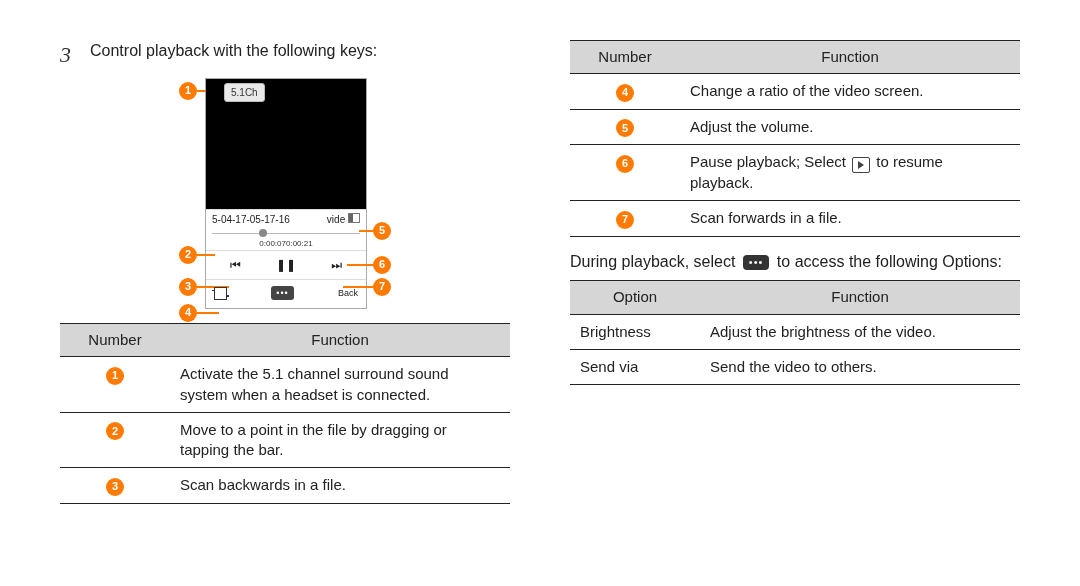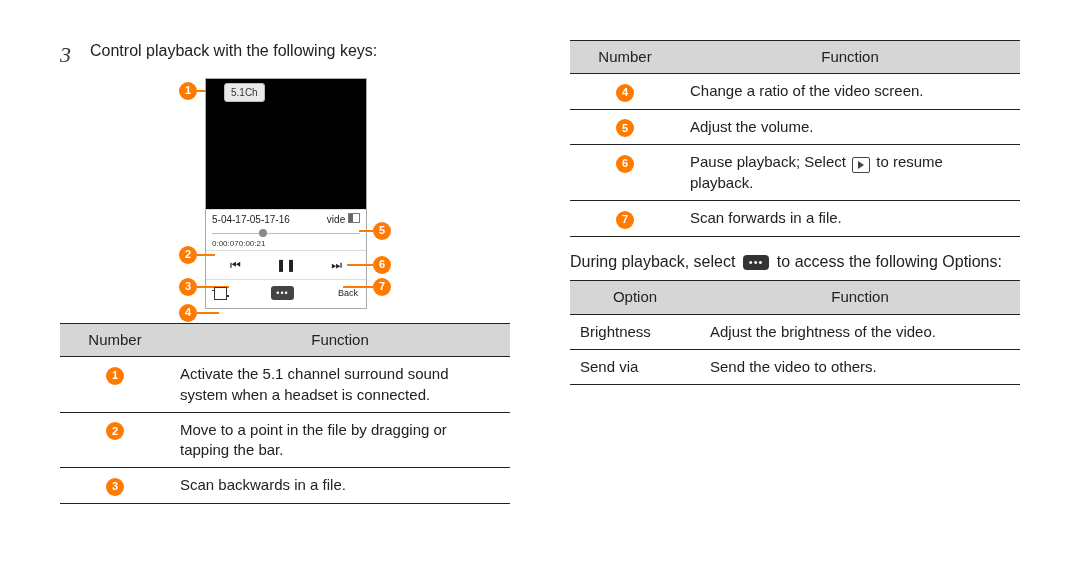--- a/index.html
+++ b/index.html
@@ -11,21 +11,21 @@
   .phone-wrap{display:flex;justify-content:center;margin:6px 0 14px 0}
   .phone{position:relative;width:200px}
   .screen{width:160px;margin-left:20px;border:1px solid #aaa;background:#fff}
   .video-area{height:130px;background:#000;position:relative}
   .chip51{position:absolute;top:4px;left:18px;background:#e9e9e9;color:#333;font-size:10px;padding:2px 6px;border-radius:3px;border:1px solid #bbb}
   .info-row{display:flex;justify-content:space-between;align-items:center;font-size:10px;padding:3px 6px;border-top:1px solid #ddd}
   .vol-ico{width:10px;height:8px;display:inline-block;background:linear-gradient(90deg,#666 40%,transparent 40%);border:1px solid #777}
   .seek{position:relative;height:6px;margin:2px 6px}
   .seek-track{position:absolute;inset:2px 0;border-top:1px solid #bbb}
   .seek-knob{position:absolute;left:32%;top:-2px;width:8px;height:8px;border-radius:50%;background:#888}
-  .time-row{display:flex;justify-content:flex-start;font-size:8px;padding:0 6px;color:#333}
+  .time-row{display:flex;justify-content:center;font-size:8px;padding:0 6px;color:#333}
   .ctrl-row{display:flex;justify-content:space-around;align-items:center;padding:6px 4px;border-top:1px solid #ddd}
   .ctrl-row span{font-size:12px;width:22px;text-align:center}
   .bottom-row{display:flex;justify-content:space-between;align-items:center;padding:6px 8px 8px 8px;font-size:9px;border-top:1px solid #ddd}
   .more-ico{display:inline-block;letter-spacing:1px;background:#444;color:#fff;border-radius:3px;padding:0 5px;font-size:9px;line-height:14px}
   .crop-ico{border:1.5px solid #333;width:11px;height:11px;display:inline-block;position:relative}
   .crop-ico::before,.crop-ico::after{content:"";position:absolute;background:#333}
   .crop-ico::before{width:3px;height:1.5px;left:-3px;top:2px}
   .crop-ico::after{width:3px;height:1.5px;right:-3px;bottom:2px}
   
   .bub{position:absolute;width:18px;height:18px;border-radius:50%;background:#ff7a00;color:#fff;font-size:11px;font-weight:600;display:flex;align-items:center;justify-content:center}

